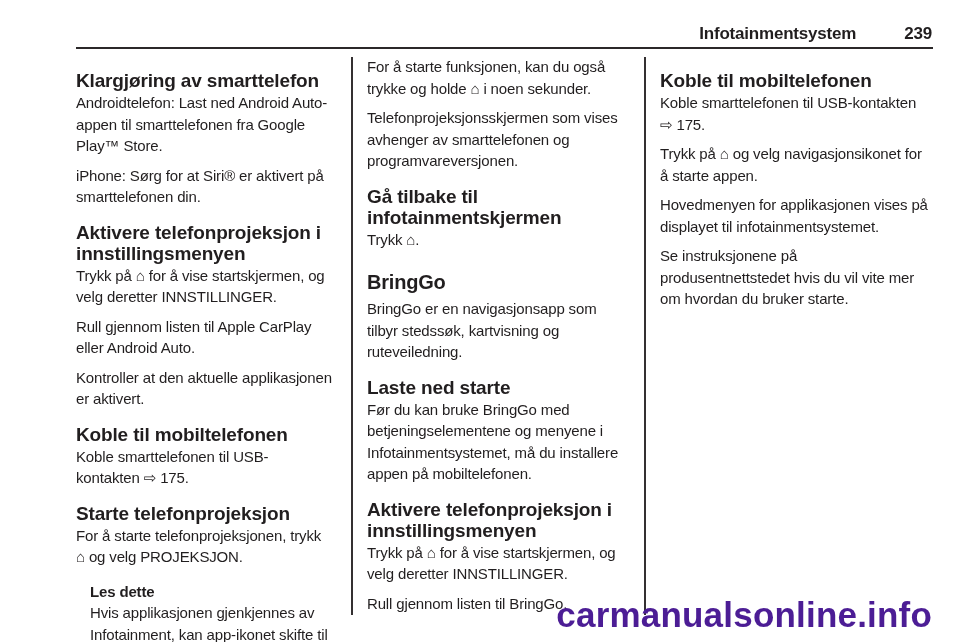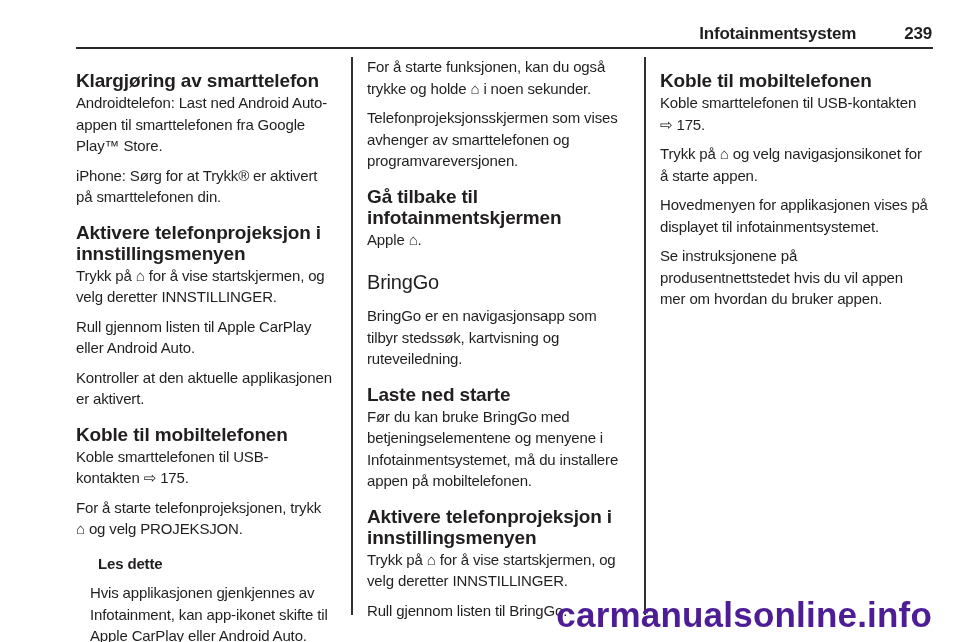--- a/index.html
+++ b/index.html
@@ -35,26 +35,26 @@
   }
   .vsep-1{left:351px;}
   .vsep-2{left:644px;}
   
   .col p.para{margin:0 0 8px 0;}
   .col h2.subhead{
     font-size:19px;line-height:21px;font-weight:700;
     margin:14px 0 1px 0;
   }
   .col h1.secttitle{
-    font-size:20px;line-height:24px;font-weight:400;
-    margin:20px 0 11px 0;letter-spacing:-0.2px;
+    font-size:20px;line-height:24px;font-weight:700;
+    margin:20px 0 4px 0;letter-spacing:-0.2px;
   }
   .col > :first-child{margin-top:0;}
   .note{margin:13px 0 0 14px;}
-  .note .note-title{font-weight:700;margin:8px;}
+  .note .note-title{font-weight:700;margin:0;}
   .note .note-body{margin:0;}
   
   .watermark{
     position:absolute;right:28px;bottom:7px;
     font-size:35px;font-weight:700;color:#4c1d95;letter-spacing:0.2px;
   }
 </style>
 </head>
 <body>
 
@@ -63,52 +63,53 @@
   <header class="hdr">
     <span>Infotainmentsystem</span><span class="pgnum">239</span>
   </header>
 
   <div class="rule"></div>
 
   <main>
     <section class="col col-1">
         <h2 class="subhead">Klargjøring av smarttelefon</h2>
         <p class="para">Androidtelefon: Last ned Android Auto-appen til smarttelefonen fra Google Play™ Store.</p>
-        <p class="para">iPhone: Sørg for at Trykk® er aktivert på smarttelefonen din.</p>
+        <p class="para">iPhone: Sørg for at Siri® er aktivert på smarttelefonen din.</p>
         <h2 class="subhead">Aktivere telefonprojeksjon i innstillingsmenyen</h2>
         <p class="para">Trykk på ⌂ for å vise startskjermen, og velg deretter INNSTILLINGER.</p>
         <p class="para">Rull gjennom listen til Apple CarPlay eller Android Auto.</p>
         <p class="para">Kontroller at den aktuelle applikasjonen er aktivert.</p>
         <h2 class="subhead">Koble til mobiltelefonen</h2>
         <p class="para">Koble smarttelefonen til USB-kontakten ⇨ 175.</p>
+        <h2 class="subhead">Starte telefonprojeksjon</h2>
         <p class="para">For å starte telefonprojeksjonen, trykk ⌂ og velg PROJEKSJON.</p>
         <div class="note">
           <p class="note-title">Les dette</p>
           <p class="note-body">Hvis applikasjonen gjenkjennes av Infotainment, kan app-ikonet skifte til Apple CarPlay eller Android Auto.</p>
         </div>
       </section>
     <div class="vsep vsep-1"></div>
     <section class="col col-2">
         <p class="para">For å starte funksjonen, kan du også trykke og holde ⌂ i noen sekunder.</p>
         <p class="para">Telefonprojeksjonsskjermen som vises avhenger av smarttelefonen og programvareversjonen.</p>
         <h2 class="subhead">Gå tilbake til infotainmentskjermen</h2>
-        <p class="para">Apple ⌂.</p>
+        <p class="para">Trykk ⌂.</p>
         <h1 class="secttitle">BringGo</h1>
         <p class="para">BringGo er en navigasjonsapp som tilbyr stedssøk, kartvisning og ruteveiledning.</p>
         <h2 class="subhead">Laste ned starte</h2>
         <p class="para">Før du kan bruke BringGo med betjeningselementene og menyene i Infotainmentsystemet, må du installere appen på mobiltelefonen.</p>
         <h2 class="subhead">Aktivere telefonprojeksjon i innstillingsmenyen</h2>
         <p class="para">Trykk på ⌂ for å vise startskjermen, og velg deretter INNSTILLINGER.</p>
         <p class="para">Rull gjennom listen til BringGo.</p>
       </section>
     <div class="vsep vsep-2"></div>
     <section class="col col-3">
         <h2 class="subhead">Koble til mobiltelefonen</h2>
         <p class="para">Koble smarttelefonen til USB-kontakten ⇨ 175.</p>
         <p class="para">Trykk på ⌂ og velg navigasjonsikonet for å starte appen.</p>
         <p class="para">Hovedmenyen for applikasjonen vises på displayet til infotainmentsystemet.</p>
-        <p class="para">Se instruksjonene på produsentnettstedet hvis du vil appen mer om hvordan du bruker appen.</p>
+        <p class="para">Se instruksjonene på produsentnettstedet hvis du vil vite mer om hvordan du bruker starte.</p>
       </section>
   </main>
 
   <div class="watermark">carmanualsonline.info</div>
 
 </div>
 
 </body></html>

